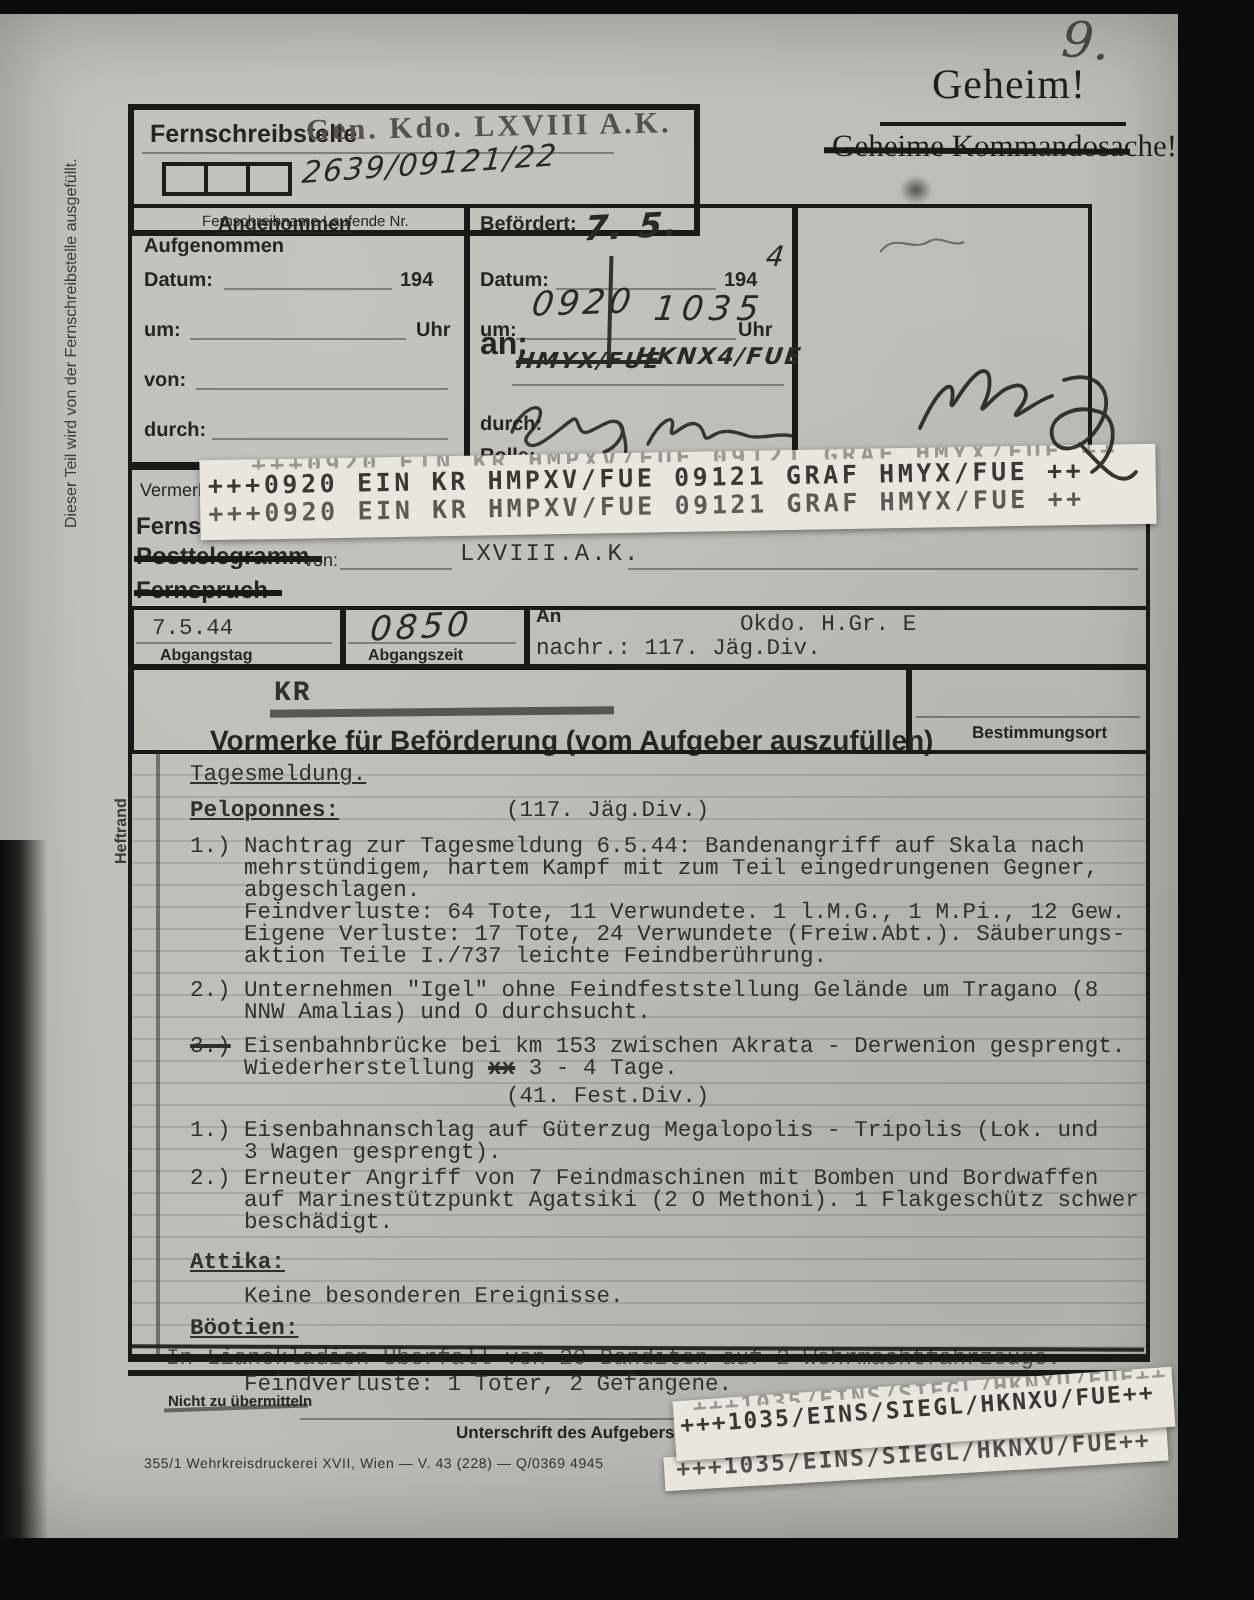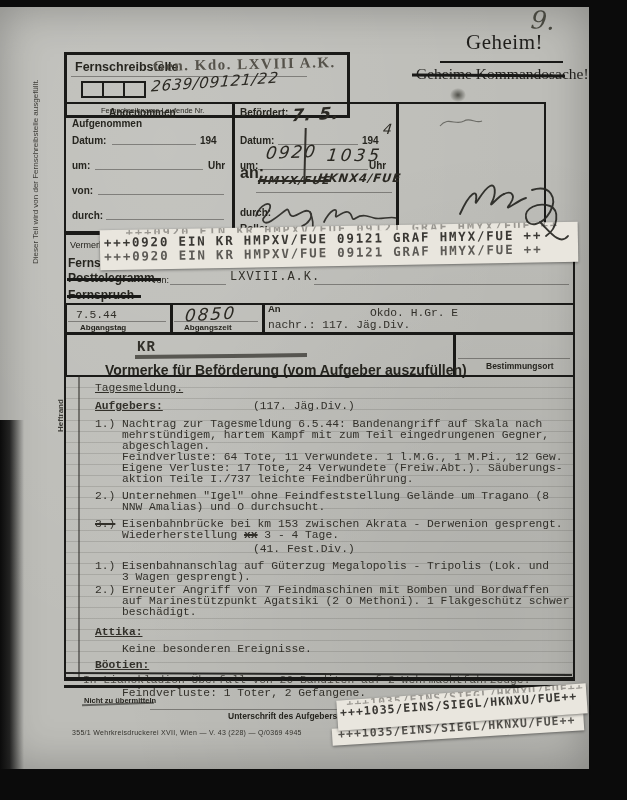--- a/index.html
+++ b/index.html
@@ -160,21 +160,21 @@
   <div class="abs lbl" style="left:105px;top:362px;font-size:14px;">Vormerke für Beförderung (vom Aufgeber auszufüllen)</div>
   <div class="abs rule" style="left:458px;top:358px;width:112px;"></div>
   <div class="abs lbl" style="left:486px;top:361px;font-size:8.5px;">Bestimmungsort</div>
 
   <div class="abs box" style="left:64px;top:375px;width:511px;height:306px;
               background:repeating-linear-gradient(180deg,rgba(45,44,38,0) 0px,rgba(45,44,38,0) 10px,rgba(45,44,38,.15) 10px,rgba(45,44,38,.15) 11px);"></div>
   <div class="abs" style="left:78px;top:375px;width:1.5px;height:306px;background:rgba(35,34,30,.5);"></div>
   <div class="abs bar" style="left:64px;top:685px;width:511px;height:2.5px;"></div>
 
   <div class="abs type ul" style="left:95px;top:383px;">Tagesmeldung.</div>
-  <div class="abs type ul" style="left:95px;top:401px;font-weight:700;">Aufgebers:</div>
+  <div class="abs type ul" style="left:95px;top:401px;font-weight:700;">Peloponnes:</div>
   <div class="abs type" style="left:253px;top:401px;">(117. Jäg.Div.)</div>
 
   <div class="abs type" style="left:95px;top:419px;">1.)</div>
   <div class="abs type" style="left:122px;top:419px;">Nachtrag zur Tagesmeldung 6.5.44: Bandenangriff auf Skala nach</div>
   <div class="abs type" style="left:122px;top:430px;">mehrstündigem, hartem Kampf mit zum Teil eingedrungenen Gegner,</div>
   <div class="abs type" style="left:122px;top:441px;">abgeschlagen.</div>
   <div class="abs type" style="left:122px;top:452px;">Feindverluste: 64 Tote, 11 Verwundete.  1 l.M.G., 1 M.Pi., 12 Gew.</div>
   <div class="abs type" style="left:122px;top:463px;">Eigene Verluste: 17 Tote, 24 Verwundete (Freiw.Abt.). Säuberungs-</div>
   <div class="abs type" style="left:122px;top:474px;">aktion Teile I./737 leichte Feindberührung.</div>
 

